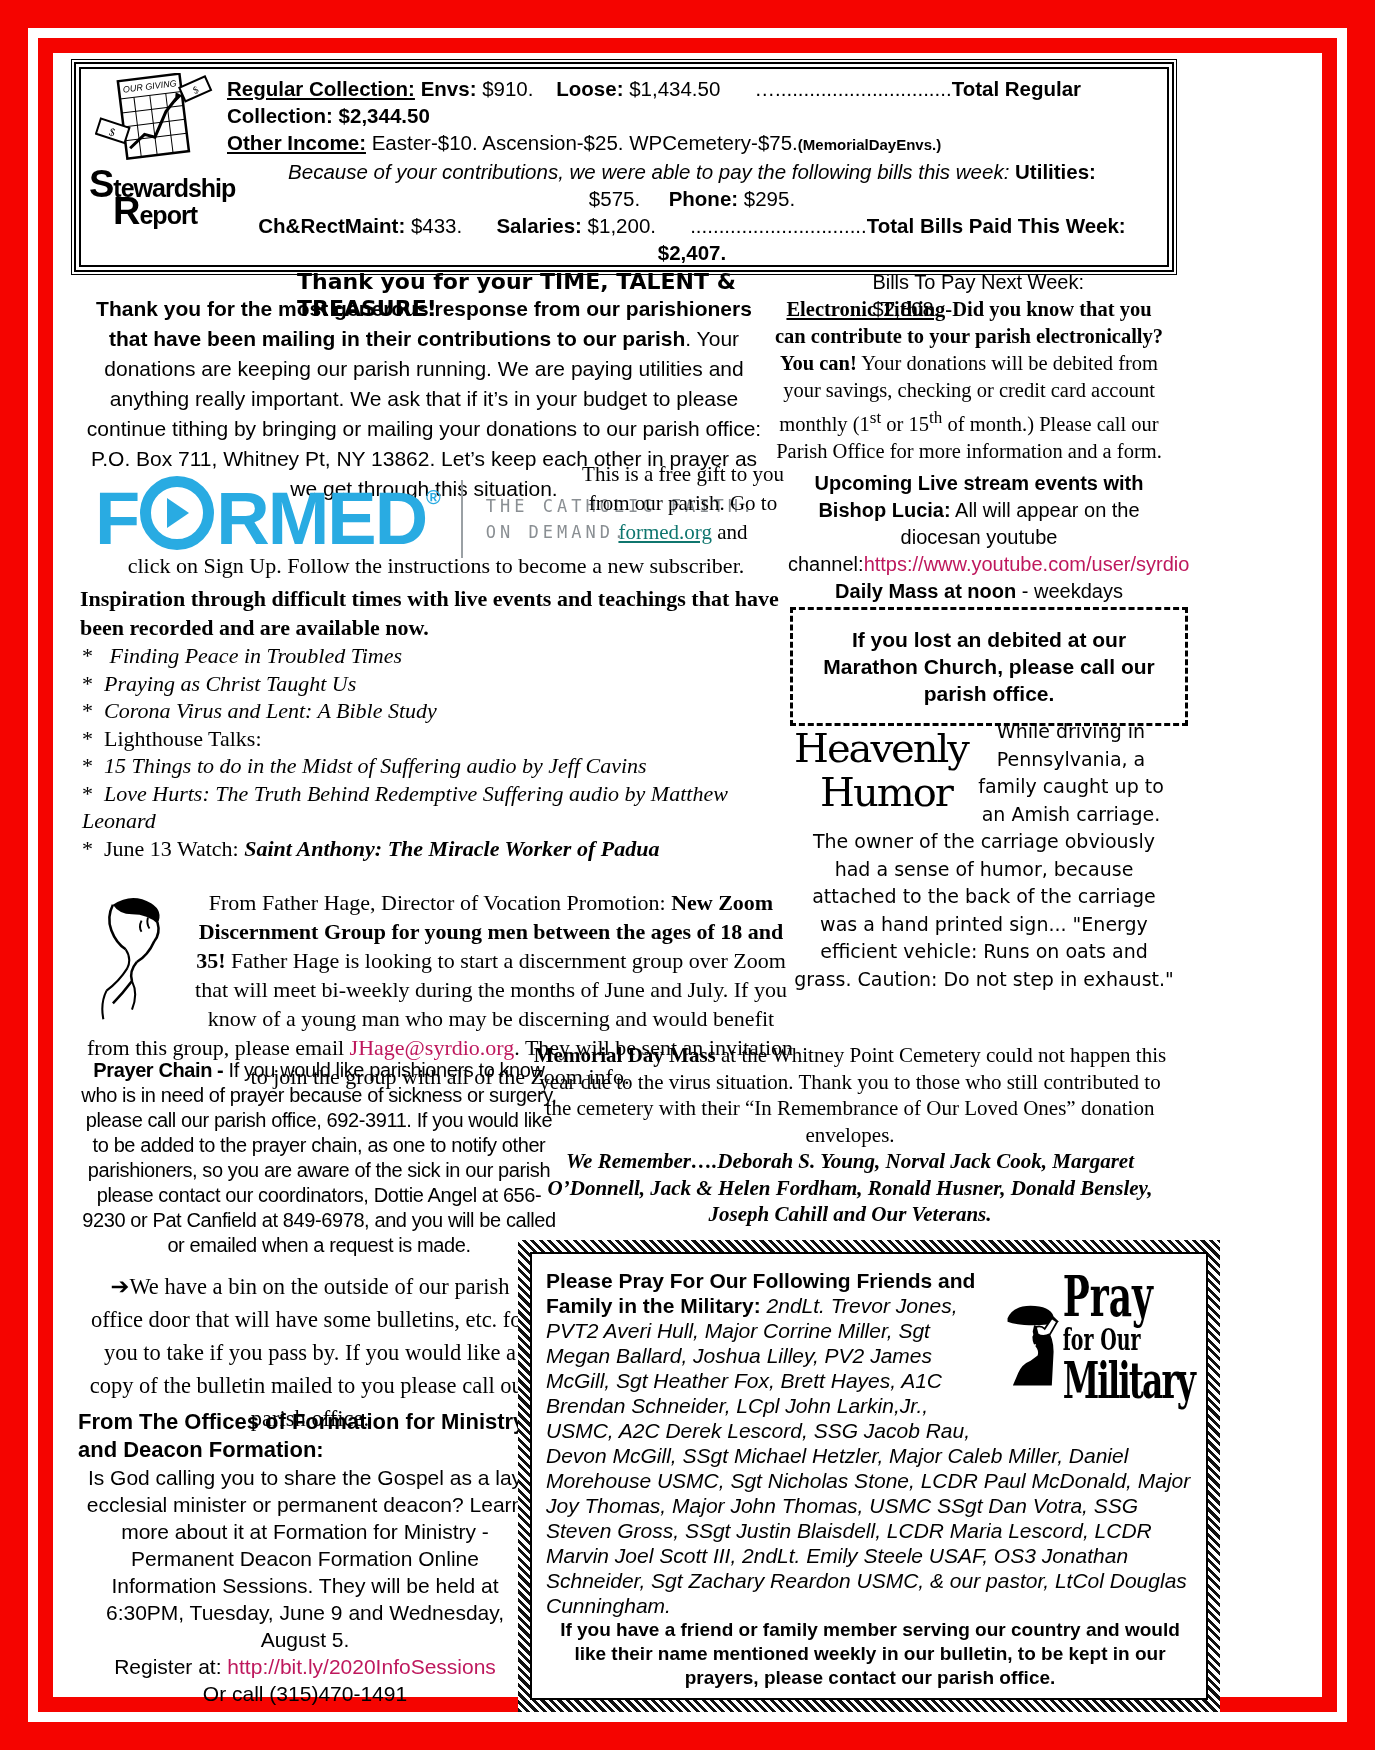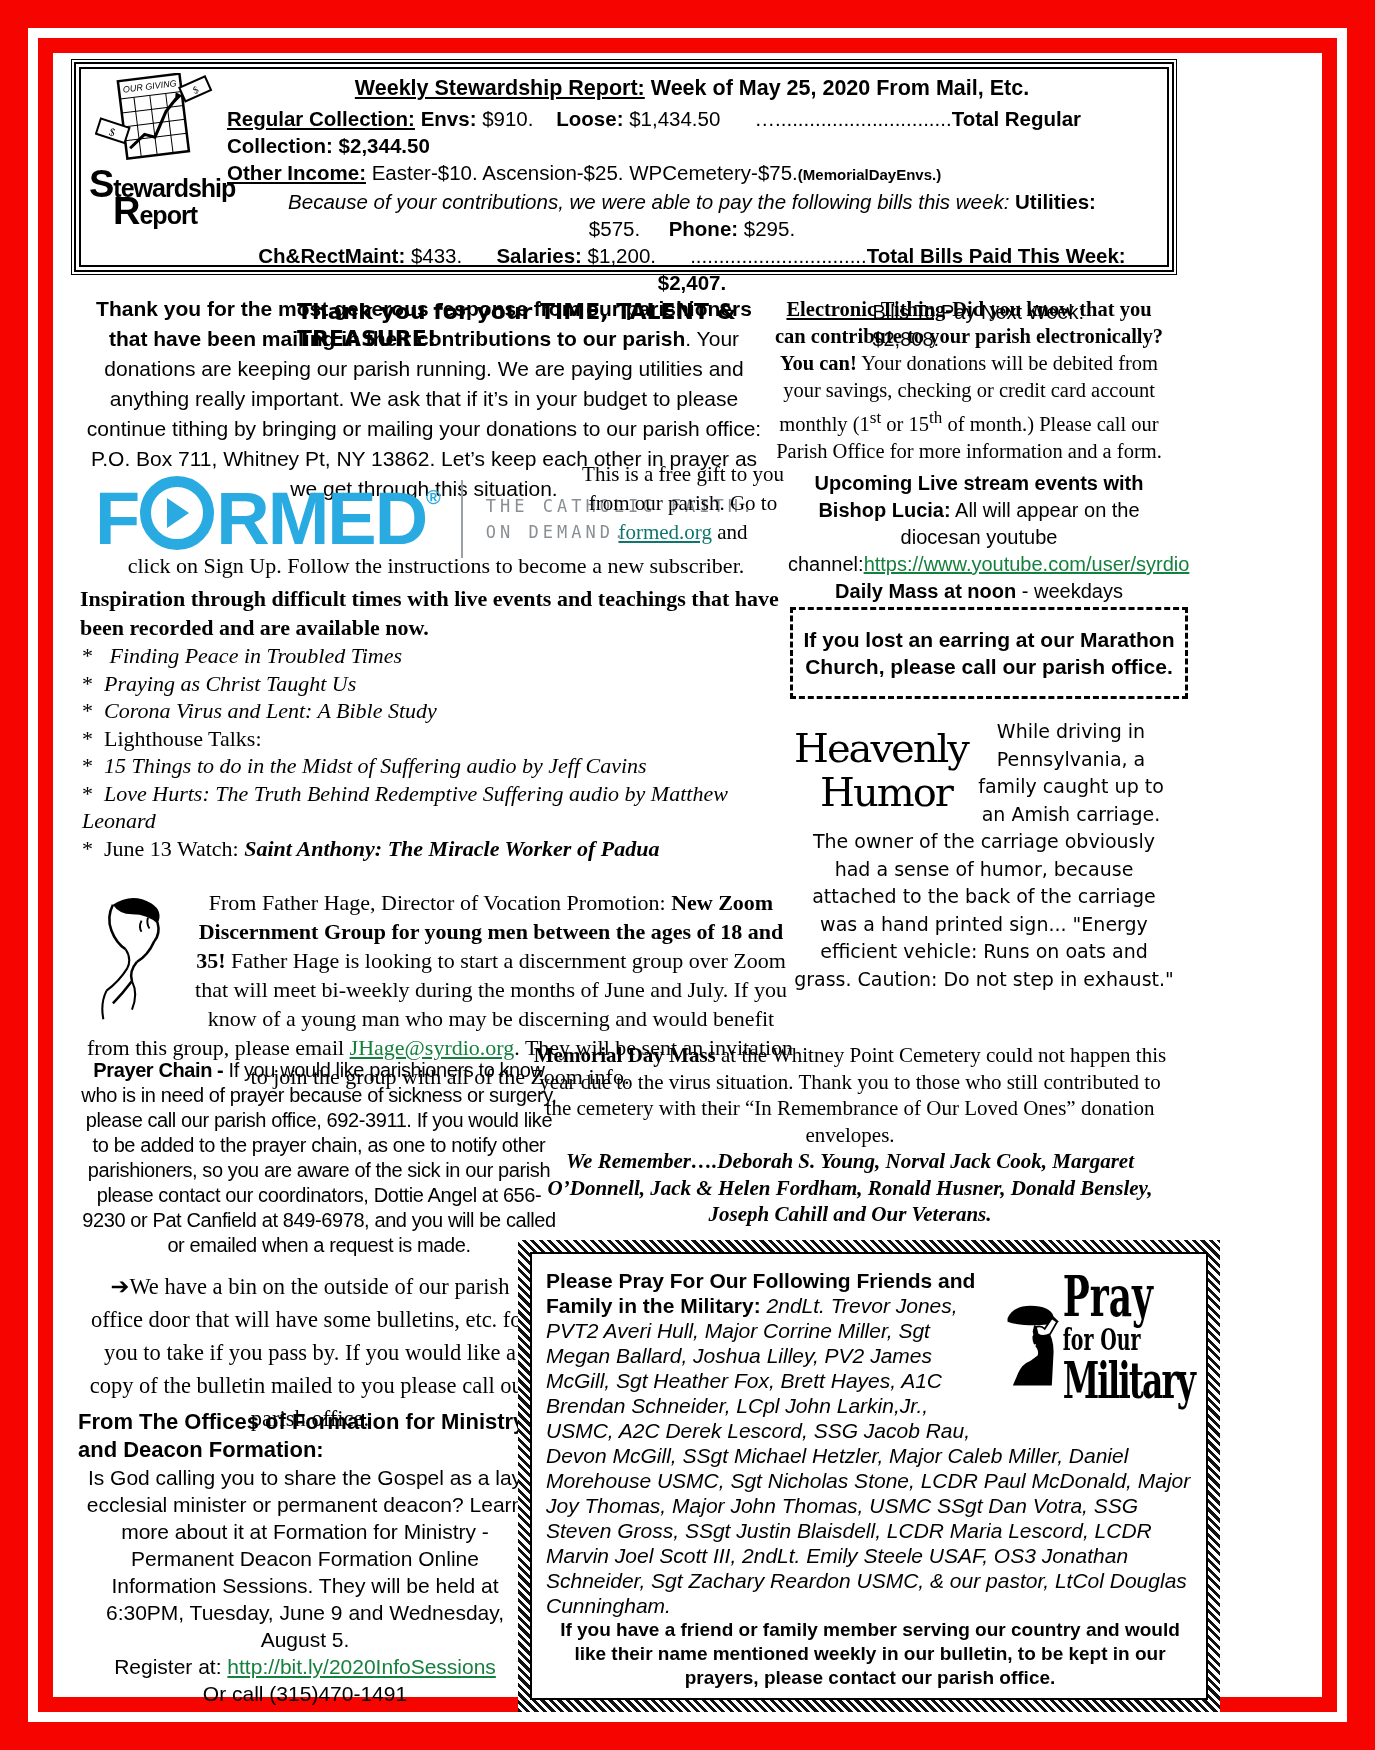--- a/index.html
+++ b/index.html
@@ -8,21 +8,21 @@
   .frame-outer{position:absolute;inset:0;border:28px solid #f50400;pointer-events:none;}
   .frame-inner{position:absolute;inset:38px;border:15px solid #f50400;pointer-events:none;}
   .abs{position:absolute;}
   .serif{font-family:"Liberation Serif",serif;}
   .sans{font-family:"Liberation Sans",sans-serif;}
   .comic{font-family:"DejaVu Sans",sans-serif;}
   .b{font-weight:bold;}
   .i{font-style:italic;}
   .u{text-decoration:underline;}
   .ctr{text-align:center;}
-  a,.link{color:#15803d;text-decoration:underline;cursor:pointer;}
+  a,.link{color:#be185d;cursor:pointer;}
 
   
   .hdr-box{border:7px double #000;box-shadow:0 0 0 2px #fff,0 0 0 3px #000;background:#fff;}
   .hdr-content{margin-left:142px;padding:6px 10px 0 4px;font-size:20.5px;line-height:27px;}
   .hdr-title{text-align:center;font-size:21.5px;margin-bottom:3px;}
   .hdr-row6{display:flex;justify-content:space-between;align-items:baseline;padding:2px 6px 0 70px;}
   .logo-box{position:absolute;left:8px;top:4px;width:132px;height:188px;text-align:center;}
   .logo-word{font-weight:bold;font-size:25px;line-height:23px;letter-spacing:-1px;}
   .logo-word::first-letter{font-size:38px;}
   .small-note{font-size:15px;font-weight:bold;}
@@ -79,23 +79,20 @@
         <g transform="rotate(-24 102 20)">
           <rect x="88" y="8" width="28" height="15" fill="#fff" stroke="#000" stroke-width="2"></rect>
           <text x="102" y="20" font-size="10" text-anchor="middle" font-family="Liberation Serif">$</text>
         </g>
       </svg>
       <div class="logo-word">Stewardship</div>
       <div class="logo-word">Report</div>
     </div>
 
     <div class="hdr-content">
-      <div class="hdr-title">
-        <span class="b u"> Weekly Stewardship Report:</span><span class="b">  Week of May 25, 2020 From Mail, Etc.</span>
-      </div>
       <div>
         <span class="b u">Regular Collection:</span><span class="b"> Envs:</span><span> $910.</span>&nbsp;&nbsp;&nbsp;&nbsp;<span class="b">Loose:</span><span> $1,434.50</span>&nbsp;&nbsp;&nbsp;&nbsp;&nbsp;&nbsp;<span>…...............................</span><span class="b">Total Regular Collection: $2,344.50</span>
       </div>
       <div>
         <span class="b u">Other Income:</span><span> Easter-$10.     Ascension-$25.     WPCemetery-$75.</span><span class="small-note">(MemorialDayEnvs.)</span>
       </div>
       <div class="ctr">
         <span class="i">Because of your contributions, we were able to pay the following bills this week:  </span><span class="b">Utilities:</span><span> $575.</span>&nbsp;&nbsp;&nbsp;&nbsp;&nbsp;<span class="b">Phone:</span><span> $295.</span>
       </div>
       <div class="ctr">
@@ -138,21 +135,21 @@
     <div><span>*</span>&nbsp;&nbsp;<span class="i">15 Things to do in the Midst of Suffering audio by Jeff Cavins</span></div>
     <div><span>*</span>&nbsp;&nbsp;<span class="i">Love Hurts: The Truth Behind Redemptive Suffering audio by Matthew Leonard</span></div>
     <div><span>*</span>&nbsp;&nbsp;<span>June 13 Watch: </span><span class="b i">Saint Anthony: The Miracle Worker of Padua</span></div>
   </div>
 
   <div class="abs ctr sans" style="left:788px;top:470px;width:382px;font-size:20px;line-height:27px;">
     <span class="b">Upcoming Live stream events with Bishop Lucia:</span><span> All will appear on the diocesan youtube channel:</span><a>https://www.youtube.com/user/syrdio</a>
     <div><span class="b">Daily Mass at noon</span><span> - weekdays</span></div>
   </div>
 
-  <div class="abs earring-box sans" style="left:790px;top:607px;width:372px;">If you lost an earring at our Marathon Church, please call our parish office.</div>
+  <div class="abs earring-box sans" style="left:790px;top:607px;width:372px;">If you lost an debited at our Marathon Church, please call our parish office.</div>
 
   <div class="abs comic ctr" style="left:794px;top:718px;width:380px;font-size:19px;line-height:27.5px;">
     <span class="humor-logo" style="float:left;width:170px;margin:8px 4px 0 0;">
       <span>Heavenly</span><br>
       <span style="margin-left:14px;">Humor</span>
     </span>
     <span>While driving in Pennsylvania, a family caught up to an Amish carriage. The owner of the carriage obviously had a sense of humor, because attached to the back of the carriage was a hand printed sign... "Energy efficient vehicle: Runs on oats and grass. Caution: Do not step in exhaust."</span>
   </div>
 
   <div class="abs serif ctr" style="left:84px;top:888px;width:712px;font-size:22px;line-height:29px;">

